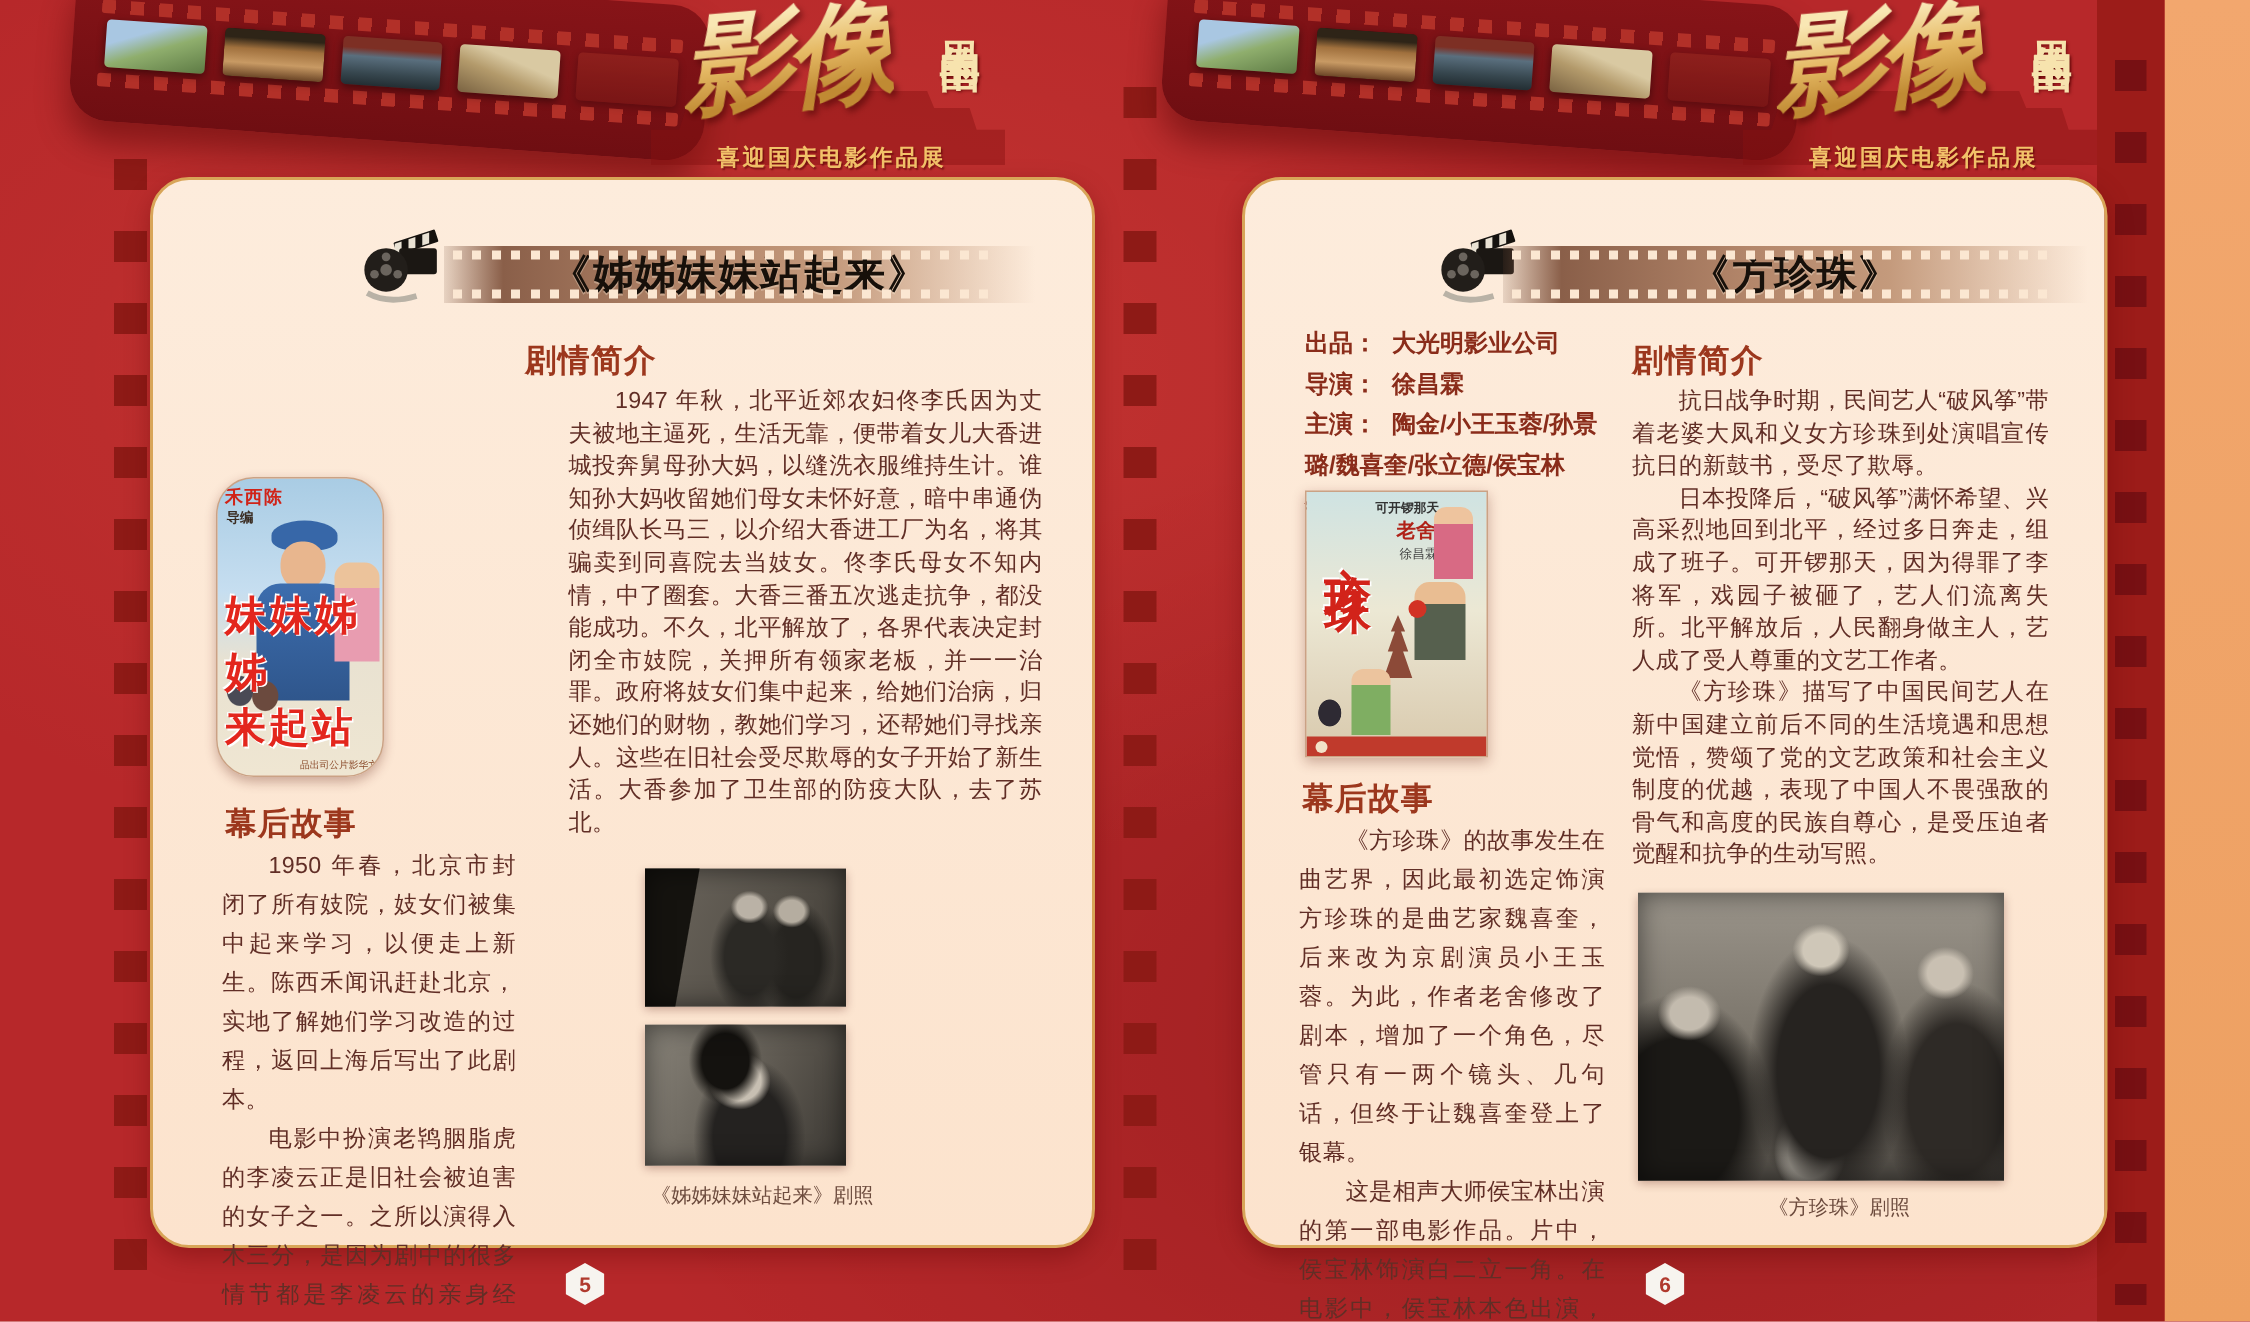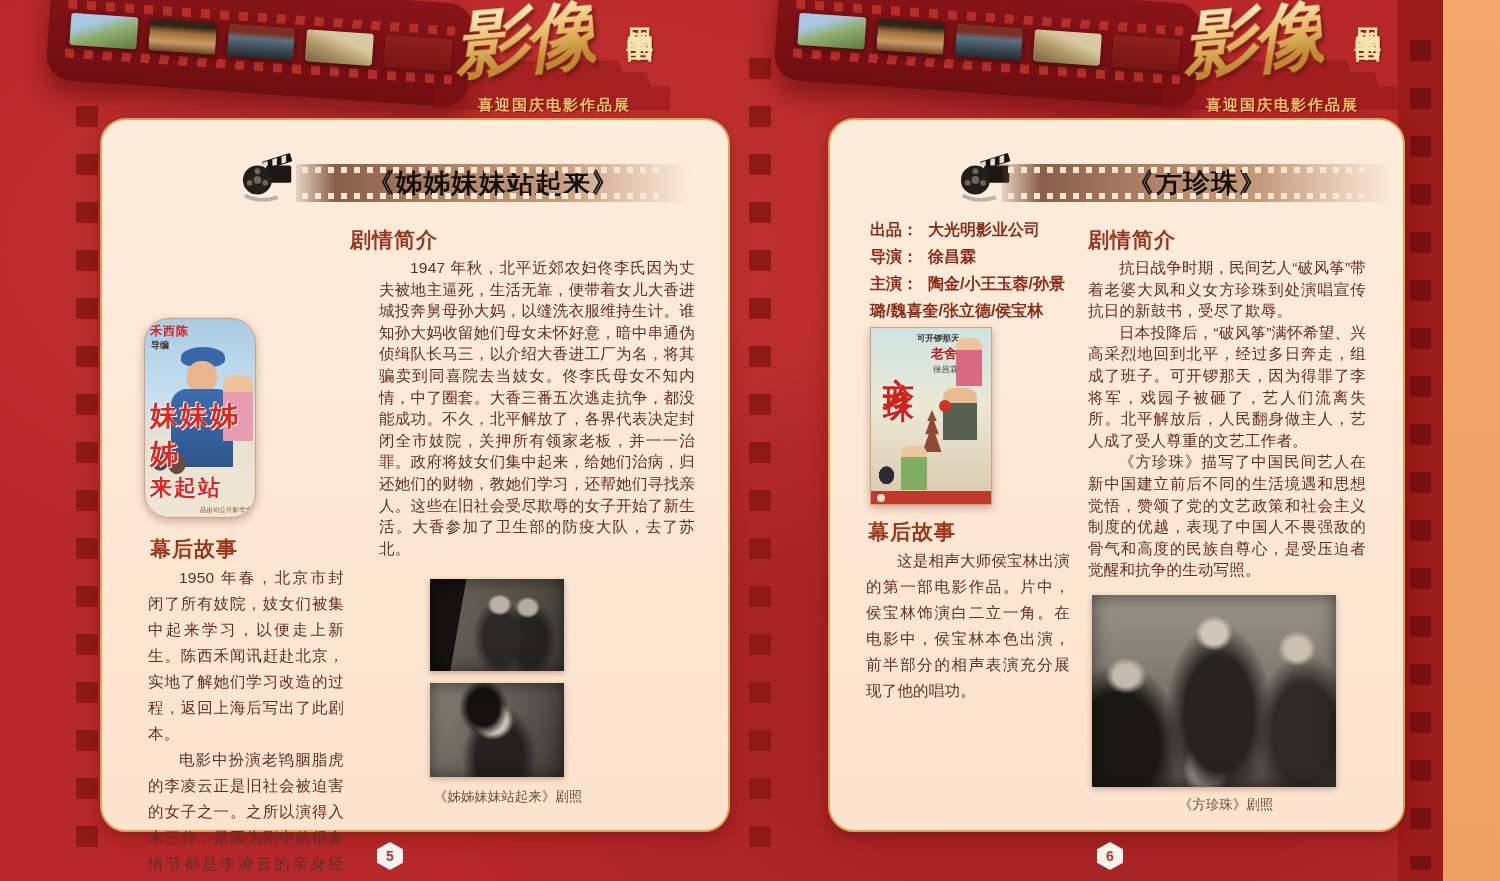--- a/index.html
+++ b/index.html
@@ -94,21 +94,21 @@
   .pa-face { position:absolute; left:42px; top:42px; width:30px; height:32px; background:#e8b68e; border-radius:46%; }
   .pa-body { position:absolute; left:26px; top:70px; width:62px; height:78px;
     background:linear-gradient(180deg,#3c6dae,#2f568c); border-radius:16px 16px 0 0; }
   .pa-pink { position:absolute; right:2px; top:56px; width:30px; height:66px;
     background:linear-gradient(#ecc39b 0 26%,#e89cb0 26%); border-radius:10px 10px 0 0; }
   .pa-small{ position:absolute; left:3px; top:128px; width:40px; height:34px;
     background:radial-gradient(14px 16px at 30% 40%,#4a4a55 0 60%,transparent 65%),
                radial-gradient(14px 16px at 72% 50%,#6b4a3e 0 60%,transparent 65%); }
   .pa-title { position:absolute; left:5px; bottom:14px; font-weight:900; color:#e3261d;
     text-shadow:1px 1px 0 #fff,-1px -1px 0 #fff; letter-spacing:2px; }
-  .pa-t1 { font-size:28px; } .pa-t2 { font-size:22px; }
+  .pa-t1 { font-size:28px; } .pa-t2 { font-size:27px; }
   .pa-bottom { position:absolute; right:3px; bottom:2px; font-size:6.5px; color:#8a4a2a; }
   .poster-b { background:linear-gradient(180deg,#cfe3e2 0%,#ece8d4 45%,#e3d9c2 70%,#d8c9ac 100%); }
   .pb-title { position:absolute; left:6px; top:24px; writing-mode:vertical-rl; font-size:31px;
     font-weight:900; color:#d2231a; letter-spacing:7px;
     text-shadow:1px 1px 0 #fff,-1px -1px 0 #fff; }
   .pb-note1 { position:absolute; left:46px; top:5px; font-size:8.5px; font-weight:700; color:#333; }
   .pb-note2 { position:absolute; left:60px; top:17px; font-size:13px; font-weight:900; color:#b02218; }
   .pb-note3 { position:absolute; left:62px; top:36px; font-size:8.5px; color:#444; }
   .pb-lady  { position:absolute; right:9px; top:10px; width:26px; height:48px;
     background:linear-gradient(#eec49e 0 24%,#d86a84 24%); border-radius:8px 8px 0 0; }
@@ -295,20 +295,21 @@
       <div class="pb-man"></div>
       <div class="pb-flower"></div>
       <div class="pb-pagoda"></div>
       <div class="pb-green"></div>
       <div class="pb-dark"></div>
       <div class="pb-band"></div>
     </div>
 
     <h3 class="sec abs" style="left:38px; top:398px;">幕后故事</h3>
     <div class="abs body behindcol" style="left:36px; top:428px; width:204px;">
+      <p class="indent">《方珍珠》的故事发生在曲艺界，因此最初选定饰演方珍珠的是曲艺家魏喜奎，后来改为京剧演员小王玉蓉。为此，作者老舍修改了剧本，增加了一个角色，尽管只有一两个镜头、几句话，但终于让魏喜奎登上了银幕。</p>
       <p class="indent">这是相声大师侯宝林出演的第一部电影作品。片中，侯宝林饰演白二立一角。在电影中，侯宝林本色出演，前半部分的相声表演充分展现了他的唱功。</p>
     </div>
 
     <h3 class="sec abs" style="left:258px; top:106px;">剧情简介</h3>
     <div class="abs body plotcol" style="left:258px; top:137px; width:278px;">
       <p class="indent">抗日战争时期，民间艺人“破风筝”带着老婆大凤和义女方珍珠到处演唱宣传抗日的新鼓书，受尽了欺辱。</p>
       <p class="indent">日本投降后，“破风筝”满怀希望、兴高采烈地回到北平，经过多日奔走，组成了班子。可开锣那天，因为得罪了李将军，戏园子被砸了，艺人们流离失所。北平解放后，人民翻身做主人，艺人成了受人尊重的文艺工作者。</p>
       <p class="indent">《方珍珠》描写了中国民间艺人在新中国建立前后不同的生活境遇和思想觉悟，赞颂了党的文艺政策和社会主义制度的优越，表现了中国人不畏强敌的骨气和高度的民族自尊心，是受压迫者觉醒和抗争的生动写照。</p>
     </div>
 

